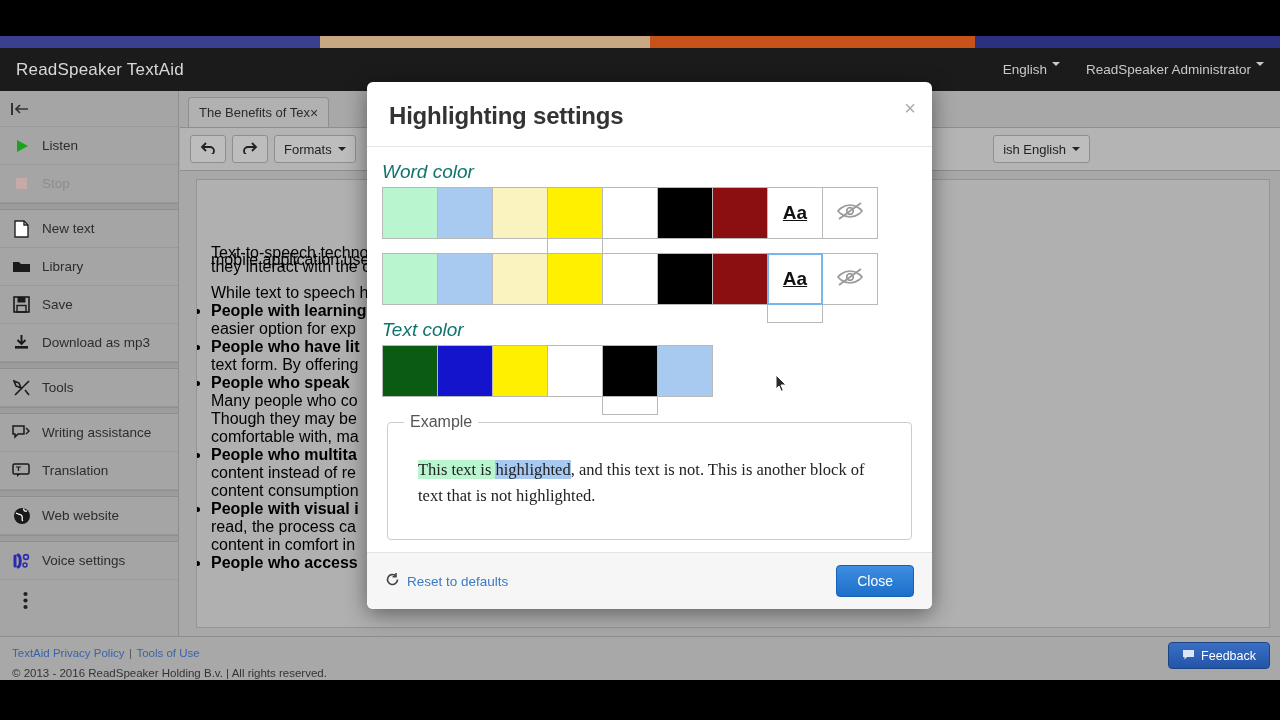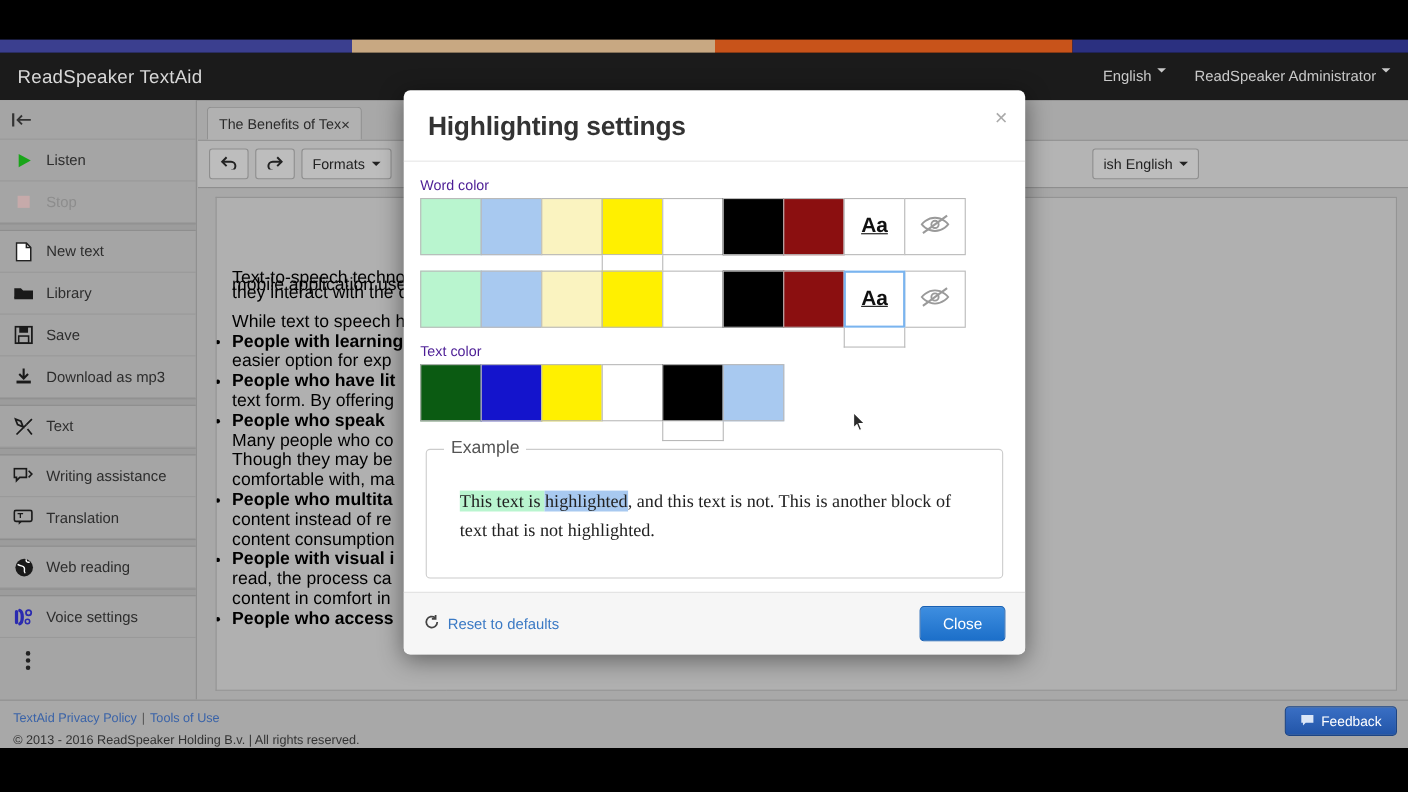--- a/index.html
+++ b/index.html
@@ -79,21 +79,21 @@
   
   .modal {
     position:absolute; left:367px; top:82px; width:565px;
     background:#fff; border-radius:6px; box-shadow:0 5px 22px rgba(0,0,0,.45);
     overflow:hidden;
   }
   .m-head { position:relative; padding:20px 22px 16px; border-bottom:1px solid #e5e5e5; }
   .m-title { font-size:24px; font-weight:700; color:#333; letter-spacing:-.2px; }
   .m-close { position:absolute; right:16px; top:16px; font-size:20px; color:#aaa; cursor:pointer; line-height:1; }
   .m-body { padding:14px 15px 4px; }
-  .sec-label { font-size:13px; color:#4c1d95; margin:0 0 4px 0; }
+  .sec-label { font-size:19px; color:#0f766e; margin:0 0 4px 0;font-style:italic; }
   .swatches { display:flex; position:relative; margin-bottom:14px; }
   .sw { width:56px; height:52px; border:1px solid #b9b9b9; margin-right:-1px; position:relative; cursor:pointer;text-align:center; }
   .sw.sel::after {
     content:""; position:absolute; left:-1px; right:-1px; top:51px; height:17px;
     background:#fff; border:1px solid #b9b9b9; border-top:none;
   }
   .sw.aa { display:flex; align-items:center; justify-content:center; background:#fff;
            font-size:19px; font-weight:700; color:#111; text-decoration:underline; }
   .sw.aa.focus { border:2px solid #7ab4ef; z-index:3; }
   .sw.aa.focus.sel::after { left:-2px; right:-2px; top:50px; border-color:#b9b9b9; }
@@ -219,21 +219,21 @@
 
       <div class="side-gap"></div>
 
       <div class="side-item">
         <span class="ico">
           <svg width="18" height="18" viewBox="0 0 18 18">
               <path d="M2 16L11 7M1 2l5 2 2 5-5-2z" stroke="#1a1a1a" stroke-width="1.6" fill="none"></path>
               <path d="M16 2l-5 5M12 11l4 5" stroke="#1a1a1a" stroke-width="1.6" fill="none"></path>
             </svg>
         </span>
-        <span>Text</span>
+        <span>Tools</span>
       </div>
 
       <div class="side-gap"></div>
 
       <div class="side-item">
         <span class="ico">
           <svg width="19" height="15" viewBox="0 0 19 15">
               <path d="M1 1h11v8H6l-3 3V9H1z" fill="none" stroke="#1a1a1a" stroke-width="1.5"></path>
               <path d="M14 3l3 3-3 3" stroke="#1a1a1a" stroke-width="1.4" fill="none"></path>
             </svg>
@@ -255,21 +255,21 @@
 
       <div class="side-gap"></div>
 
       <div class="side-item">
         <span class="ico">
           <svg width="18" height="18" viewBox="0 0 18 18">
               <circle cx="9" cy="9" r="8" fill="#1a1a1a"></circle>
               <path d="M3 6c3 2 5 1 6 3s-1 4 1 5M11 1.5c-1 2 1 3 3 2.5" stroke="#fff" stroke-width="1.3" fill="none"></path>
             </svg>
         </span>
-        <span>Web reading</span>
+        <span>Web website</span>
       </div>
 
       <div class="side-gap"></div>
 
       <div class="side-item">
         <span class="ico">
           <svg width="18" height="18" viewBox="0 0 18 18">
               <path d="M2 4v10M5 3c3 1 3 11 0 12" stroke="#2b2bb0" stroke-width="3" fill="none" stroke-linecap="round"></path>
               <circle cx="13" cy="5" r="2.4" fill="none" stroke="#2b2bb0" stroke-width="1.6"></circle>
               <circle cx="12" cy="13" r="2" fill="none" stroke="#2b2bb0" stroke-width="1.4"></circle>

